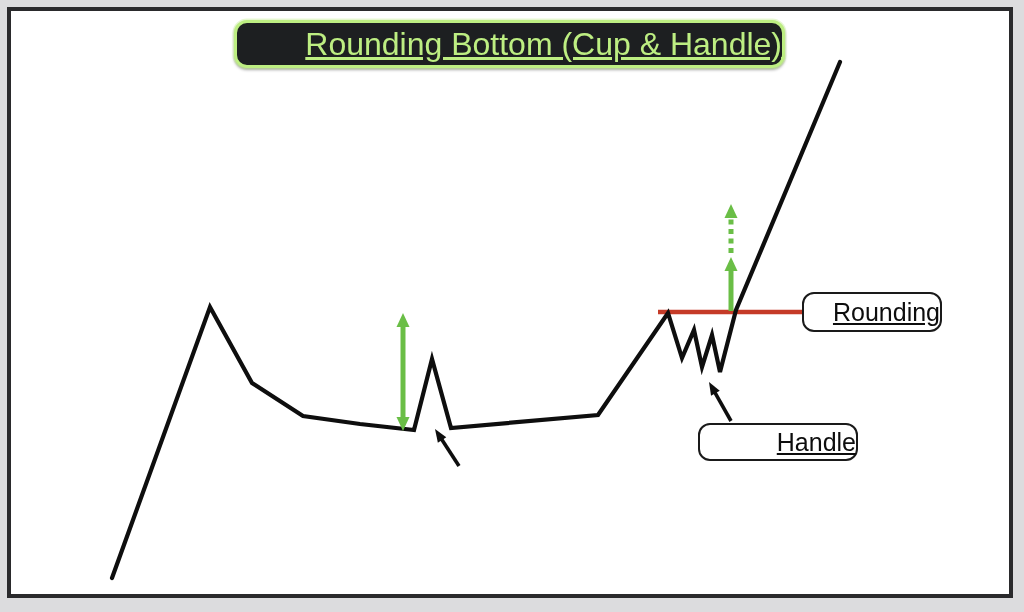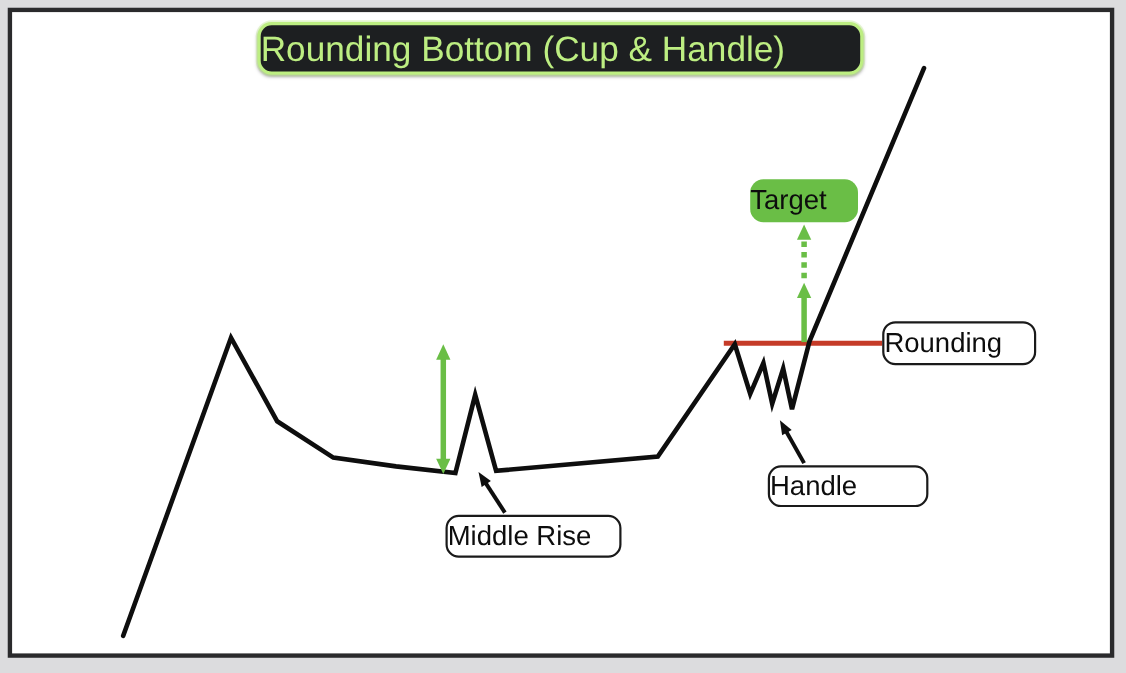--- a/index.html
+++ b/index.html
@@ -12,30 +12,30 @@
   .frame{position:absolute;left:7px;top:7px;width:1006px;height:591px;box-sizing:border-box;
          border:4px solid var(--frame-border);background:#ffffff;}
   svg.overlay{position:absolute;left:0;top:0;width:1024px;height:612px;pointer-events:none;}
   .price{stroke:var(--line-black);stroke-width:4.2;fill:none;stroke-linejoin:miter;stroke-linecap:round;}
   .red-line{stroke:var(--red);stroke-width:4.5;stroke-linecap:butt;}
   .g-line{stroke:var(--green);stroke-width:5;fill:none;}
   .g-dotted{stroke:var(--green);stroke-width:5;fill:none;stroke-dasharray:5 4.5;}
   .b-line{stroke:var(--line-black);stroke-width:3.6;fill:none;}
   .g-head{fill:var(--green);}
   .b-head{fill:var(--line-black);}
-  .tag{position:absolute;display:flex;align-items:center;justify-content:flex-start;
+  .tag{position:absolute;display:flex;align-items:center;justify-content:flex-end;
        box-sizing:border-box;background:#ffffff;border:2.3px solid #1a1a1a;border-radius:11px;
-       font-size:25px;color:#0d0d0d;white-space:nowrap;}
+       font-size:25px;color:#0d0d0d;white-space:nowrap;text-decoration:underline;}
   .tag.title{left:234px;top:20px;width:551px;height:48px;background:var(--title-bg);
        border:3px solid var(--light-green);border-radius:13px;color:var(--light-green);
        font-size:32px;box-shadow:0 0 0 1.5px rgba(189,238,130,.35),0 2px 3px rgba(0,0,0,.35);}
   .tag.target{left:682px;top:163px;width:98px;height:39px;background:var(--green);
        border:none;border-radius:12px;}
   .tag.breakout{left:802px;top:292px;width:140px;height:40px;border-radius:12px;}
-  .tag.handle{left:698px;top:423px;width:146px;height:38px;border-radius:12px;}
+  .tag.handle{left:698px;top:423px;width:160px;height:38px;border-radius:12px;}
   .tag.middle-rise{left:405px;top:468px;width:160px;height:39px;border-radius:12px;}
 </style>
 </head>
 <body>
 
 <div class="stage">
   <div class="frame"></div>
 
   <svg class="overlay" viewBox="0 0 1024 612">
     <line class="red-line" x1="658" y1="312" x2="802" y2="312"></line>
@@ -55,28 +55,22 @@
     <polygon class="b-head" points="435,429 446.26929080142554,437.1855412058644 437.879677931149,442.62745225685467"></polygon>
 
     <line class="b-line" x1="731" y1="421" x2="714.404533056251" y2="391.5807631451722"></line>
     <polygon class="b-head" points="709,382 719.7420677688294,390.86611414599855 711.0322830914001,395.7793260153176"></polygon>
   </svg>
 
   <div class="tag title">
     <span>Rounding Bottom (Cup &amp; Handle)</span>
   </div>
 
-  <div class="tag target">
-    <span>Target</span>
-  </div>
 
   <div class="tag breakout">
     <span>Rounding</span>
   </div>
 
   <div class="tag handle">
     <span>Handle</span>
   </div>
 
-  <div class="tag middle-rise">
-    <span>Middle Rise</span>
-  </div>
 </div>
 
 </body></html>

